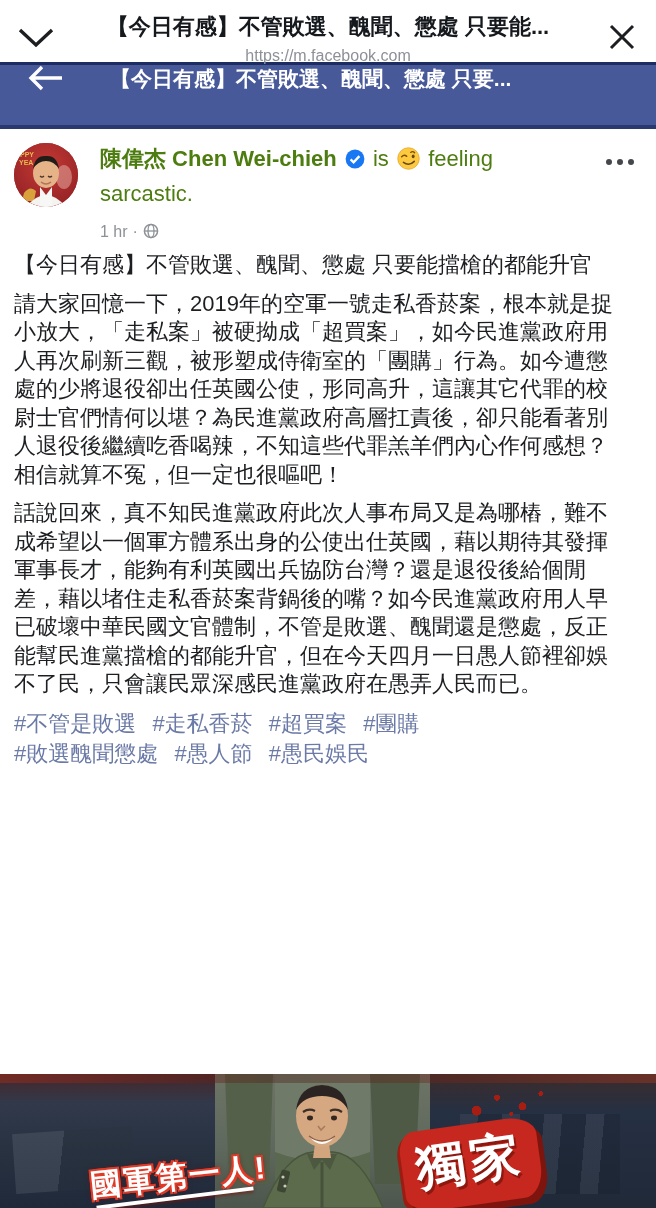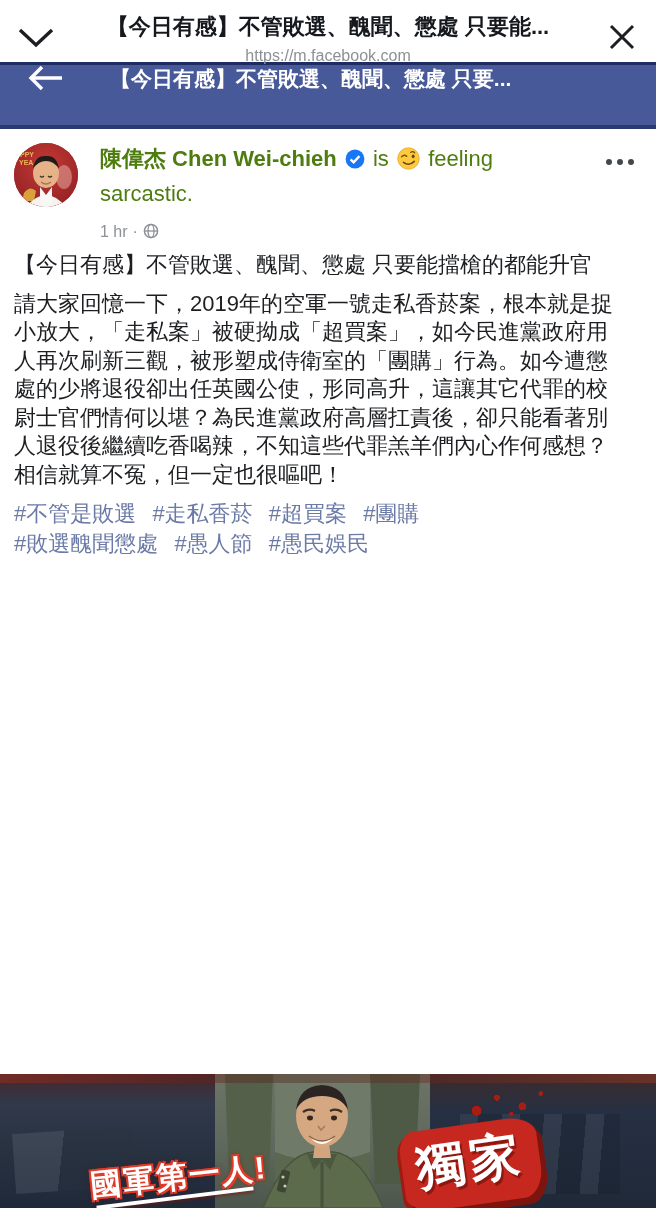--- a/index.html
+++ b/index.html
@@ -173,20 +173,21 @@
     <div class="more">
       <span class="dot"></span>
       <span class="dot"></span>
       <span class="dot"></span>
     </div>
   </div>
 
   <div class="post-body">
     <div class="para">【今日有感】不管敗選、醜聞、懲處 只要能擋槍的都能升官</div>
     <div class="para">請大家回憶一下，2019年的空軍一號走私香菸案，根本就是捉小放大，「走私案」被硬拗成「超買案」，如今民進黨政府用人再次刷新三觀，被形塑成侍衛室的「團購」行為。如今遭懲處的少將退役卻出任英國公使，形同高升，這讓其它代罪的校尉士官們情何以堪？為民進黨政府高層扛責後，卻只能看著別人退役後繼續吃香喝辣，不知這些代罪羔羊們內心作何感想？相信就算不冤，但一定也很嘔吧！</div>
+    <div class="para">話說回來，真不知民進黨政府此次人事布局又是為哪樁，難不成希望以一個軍方體系出身的公使出仕英國，藉以期待其發揮軍事長才，能夠有利英國出兵協防台灣？還是退役後給個閒差，藉以堵住走私香菸案背鍋後的嘴？如今民進黨政府用人早已破壞中華民國文官體制，不管是敗選、醜聞還是懲處，反正能幫民進黨擋槍的都能升官，但在今天四月一日愚人節裡卻娛不了民，只會讓民眾深感民進黨政府在愚弄人民而已。</div>
   </div>
 
   <div class="hashtags">
     <div>
       <span class="tag">#不管是敗選</span>
       <span class="tag">#走私香菸</span>
       <span class="tag">#超買案</span>
       <span class="tag">#團購</span>
     </div>
     <div>

